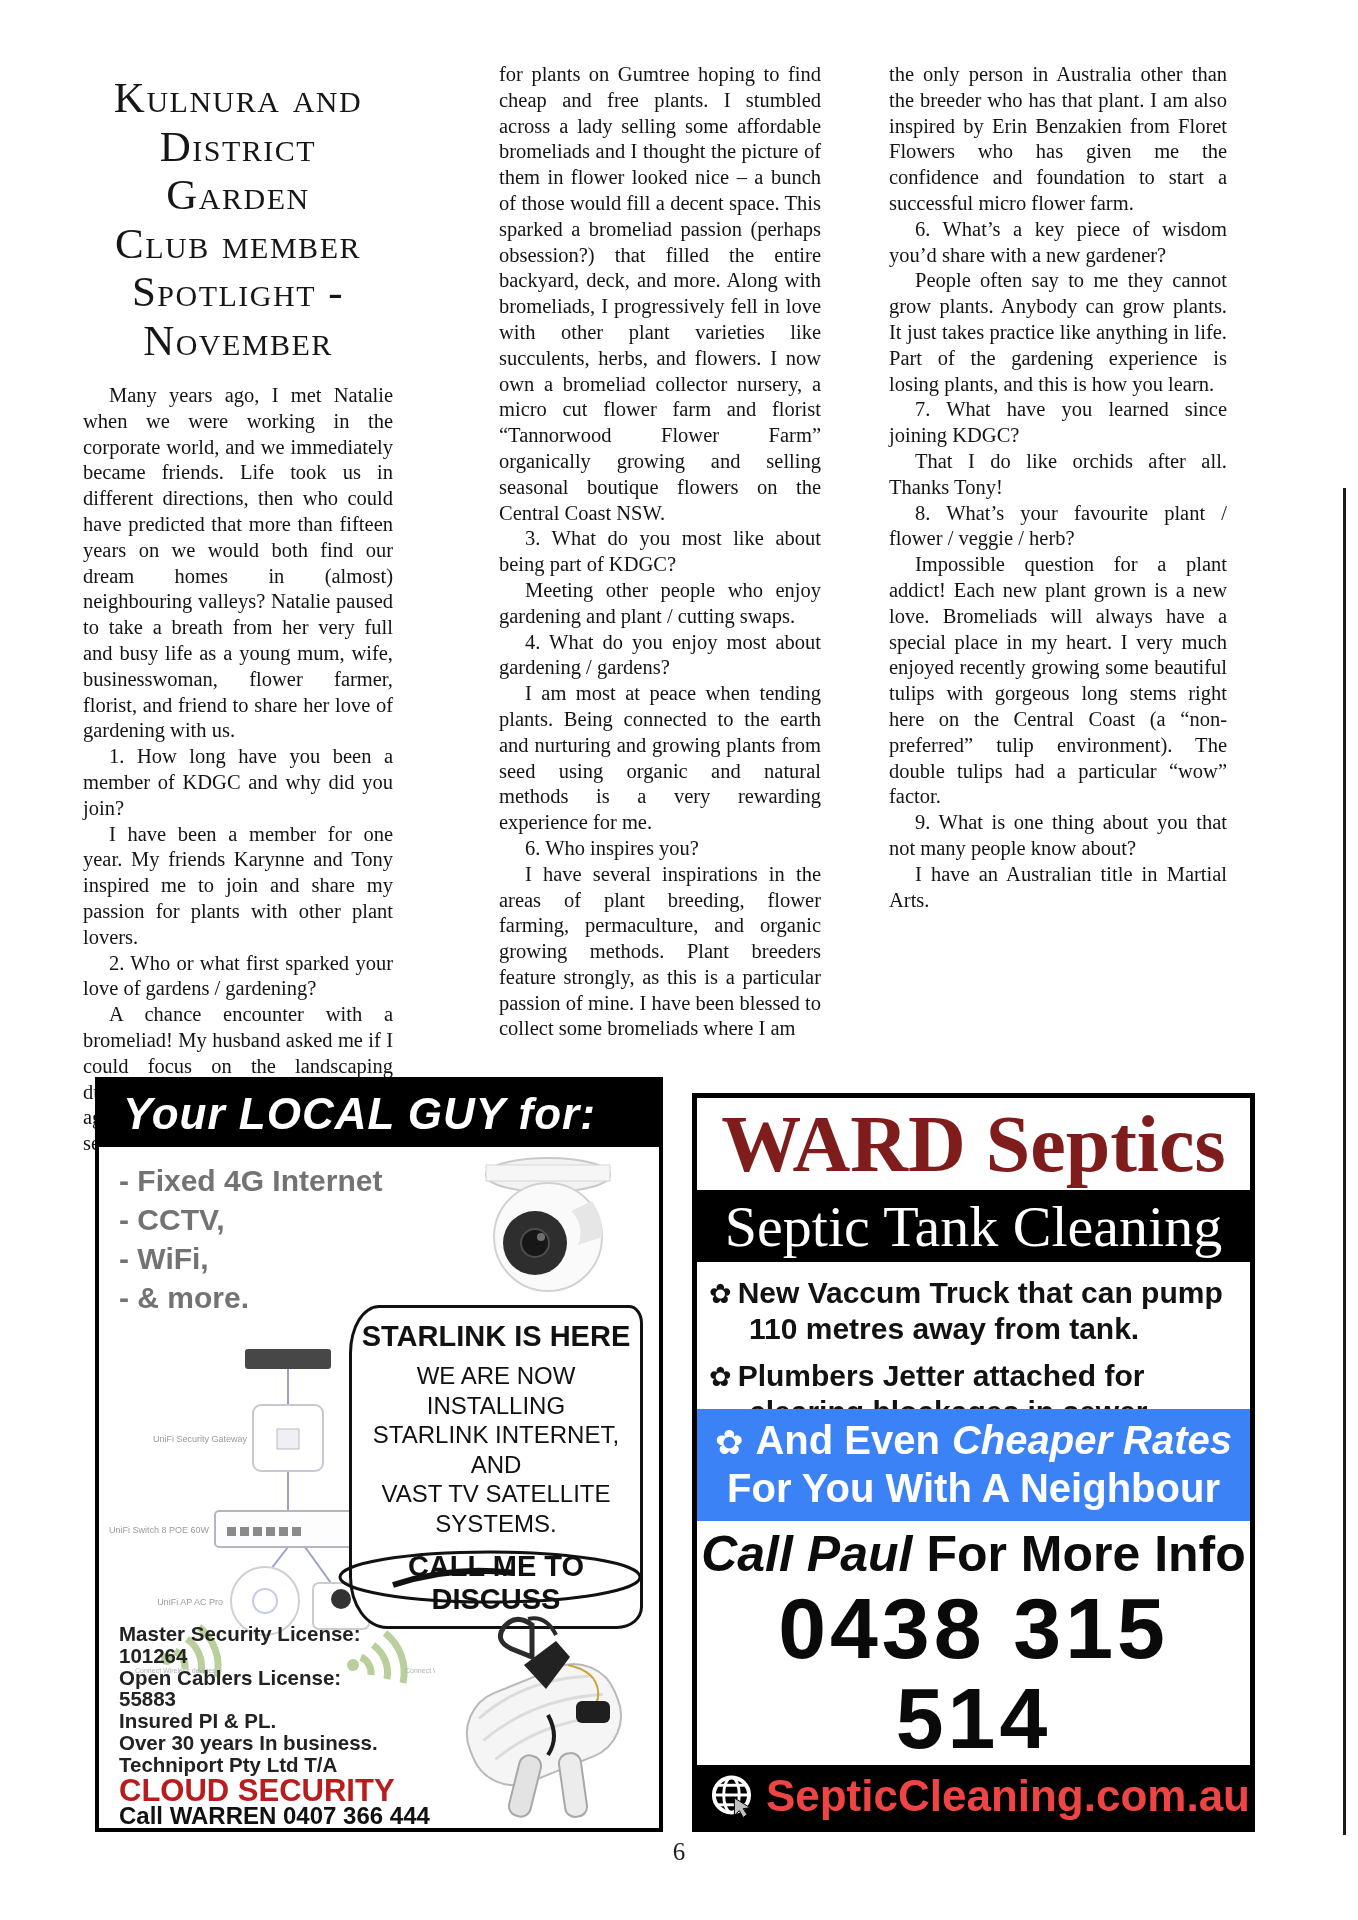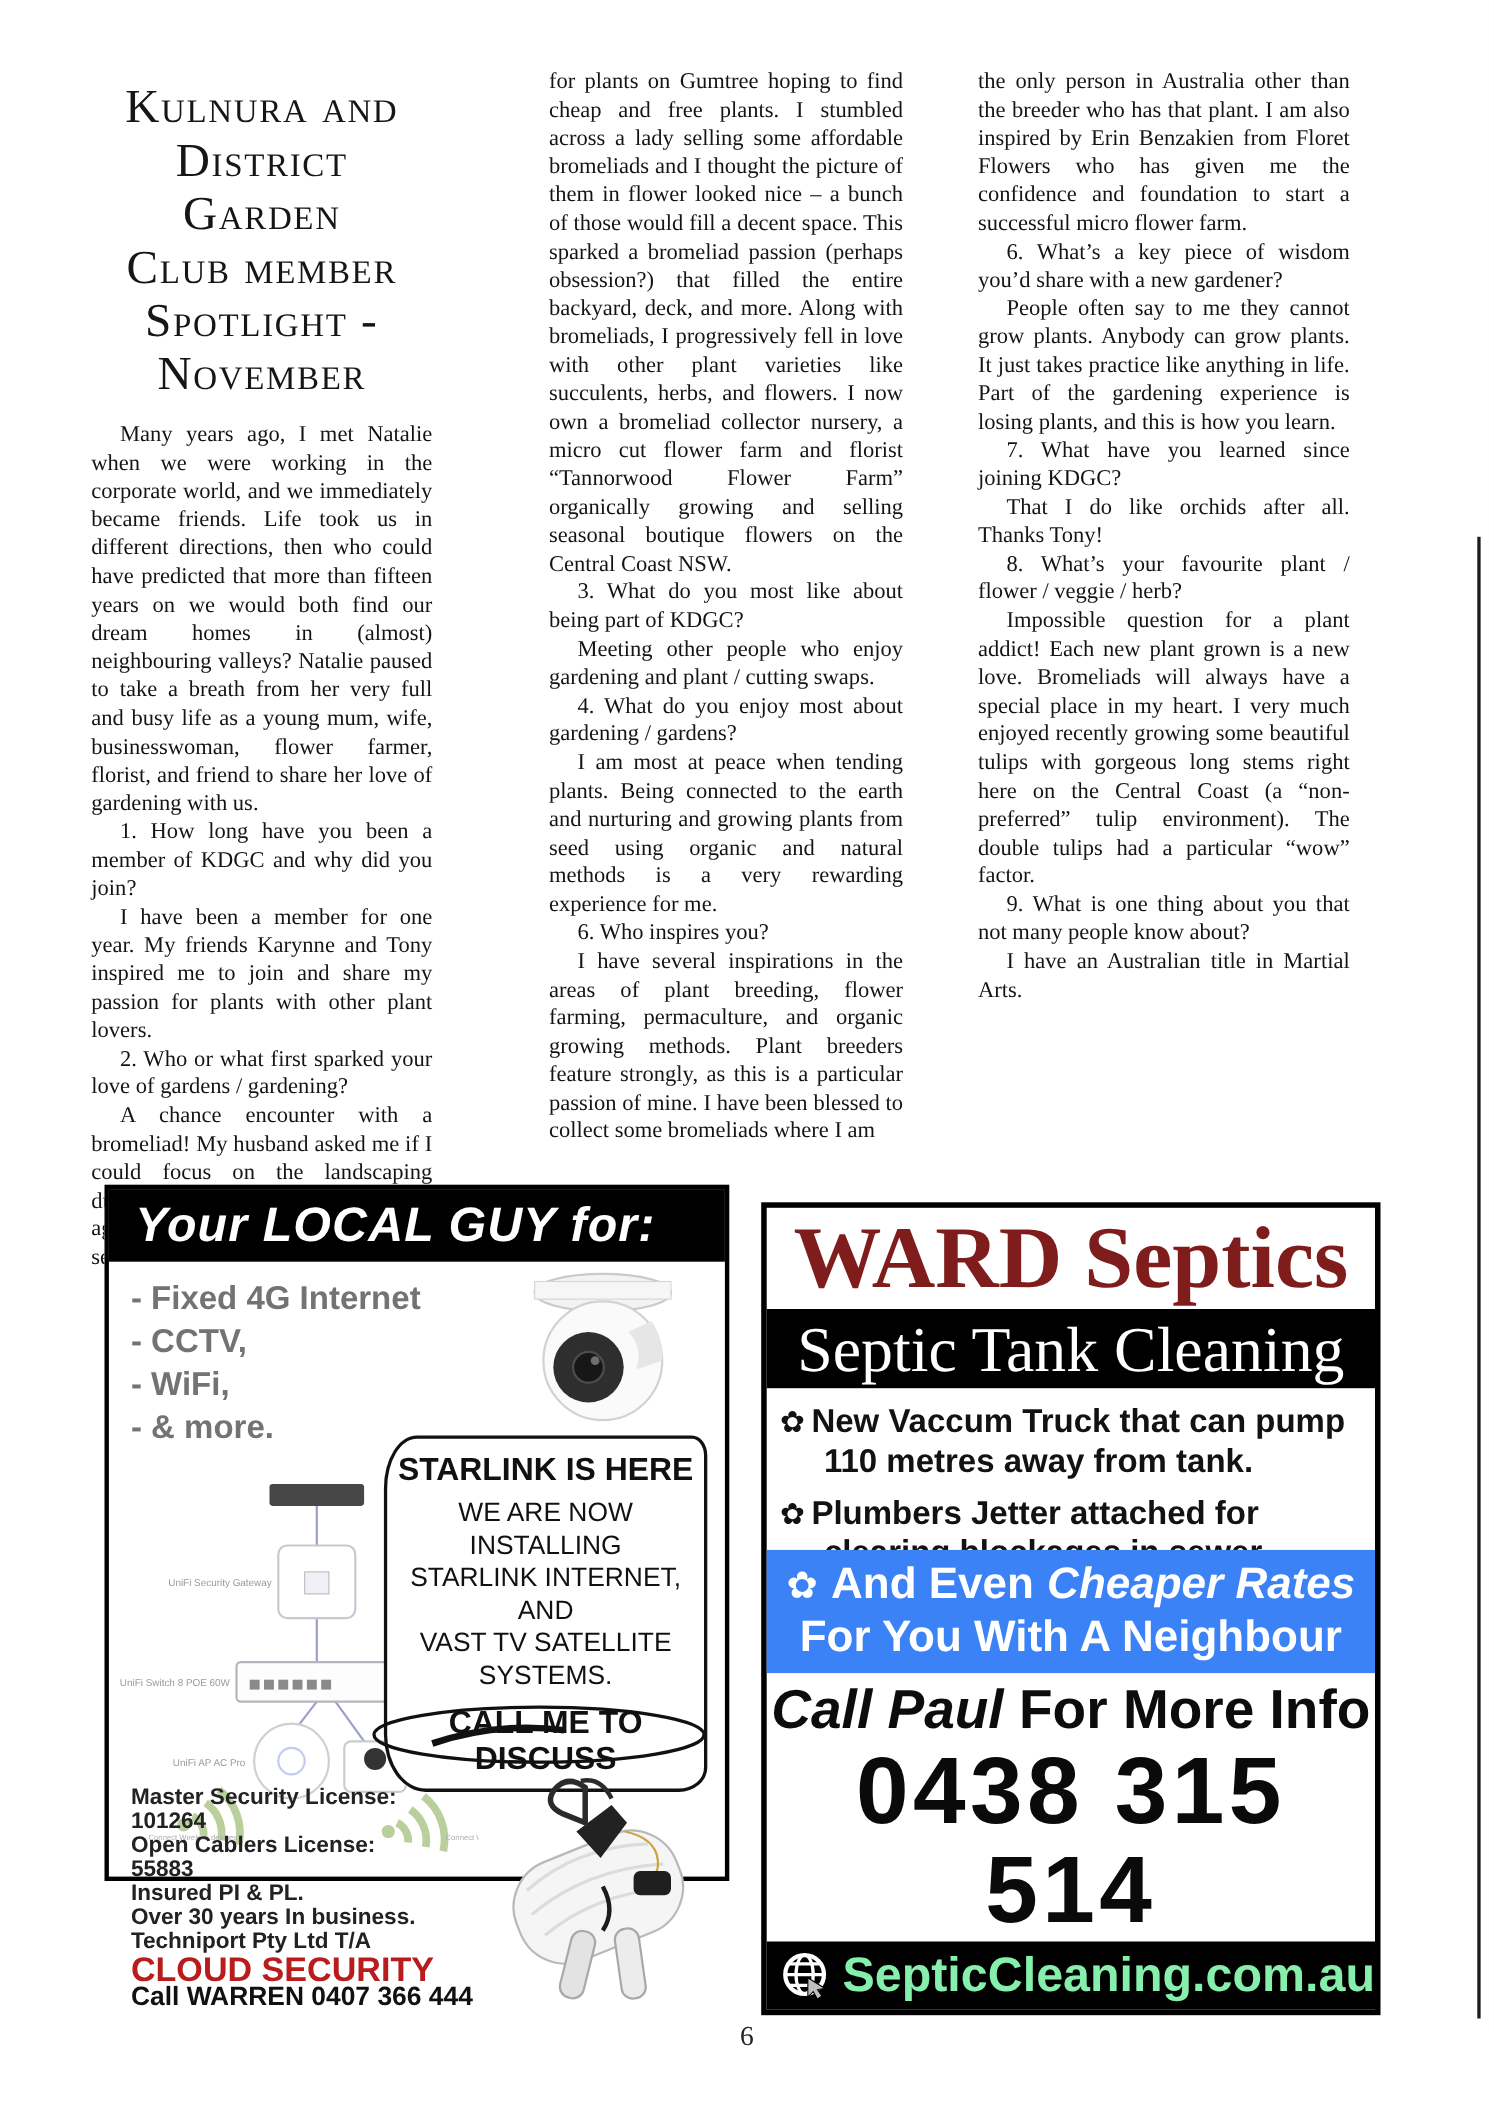--- a/index.html
+++ b/index.html
@@ -16,21 +16,21 @@
   #col3{left:889px;width:338px;}
   .col p{margin:0;text-indent:26px;}
   .col p.noindent{text-indent:0;}
   .article-title{
     text-align:center;text-indent:0 !important;
     font-variant:small-caps;font-size:43px;line-height:48.5px;
     letter-spacing:1.5px;margin:12px 0 18px 0;color:#161616;
   }
   
   #ad-local{
-    position:absolute;left:95px;top:1077px;width:568px;height:633px;
+    position:absolute;left:95px;top:1077px;width:568px;height:755px;
     border:4px solid #000;box-sizing:border-box;background:#fff;
     font-family:"Liberation Sans",sans-serif;
   }
   .lg-header{
     height:66px;background:#000;color:#fff;display:flex;align-items:center;
     padding-left:24px;font-size:44px;font-weight:bold;font-style:italic;letter-spacing:1px;
   }
   .lg-body{position:relative;height:681px;}
   .lg-services{position:absolute;left:20px;top:14px;font-size:30px;font-weight:bold;line-height:39px;color:#737373;}
   .lg-camera{position:absolute;right:16px;top:2px;}
@@ -71,21 +71,21 @@
   .bullet .glyph{font-size:27px;margin-right:6px;}
   .ward-banner{background:#3b82f6;color:#fff;text-align:center;padding:8px 0 10px 0;font-size:40px;font-weight:bold;line-height:46px;}
   .ward-banner .glyph{font-size:34px;margin-right:12px;}
   .ward-banner .pfx{margin-right:12px;}
   .it{font-style:italic;}
   .ward-call{text-align:center;font-size:50px;font-weight:bold;padding:4px 0 0 0;color:#0c0c0c;}
   .ward-call .it{margin-right:14px;}
   .ward-phone{text-align:center;font-size:86px;font-weight:bold;letter-spacing:4px;line-height:90px;color:#0a0a0a;}
   .ward-web{
     background:#000;height:62px;margin-top:2px;display:flex;align-items:center;
-    gap:10px;padding-left:12px;color:#86efac;font-size:44px;font-weight:bold;
+    gap:10px;padding-left:12px;color:#ef4444;font-size:44px;font-weight:bold;
   }
   
   .page-number{position:absolute;top:1838px;left:0;width:100%;text-align:center;font-size:25px;color:#222;}
   .edge-line{position:absolute;left:1343px;top:488px;width:3px;height:1347px;background:#1c1c1c;}
   svg text{font-family:"Liberation Sans",sans-serif;}
 </style>
 </head>
 <body>
 
 <div class="page">

